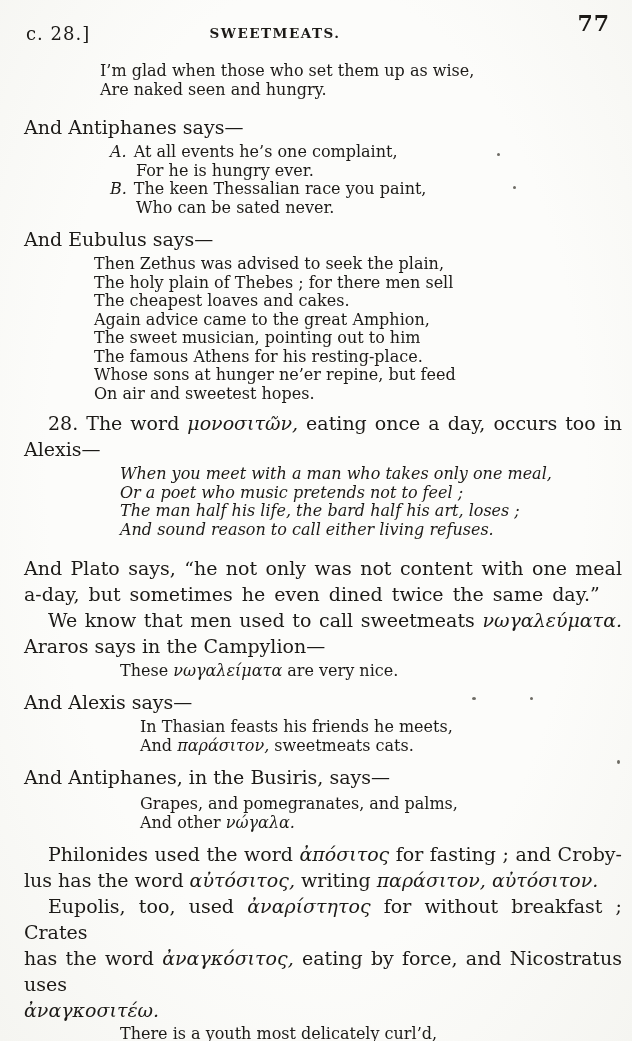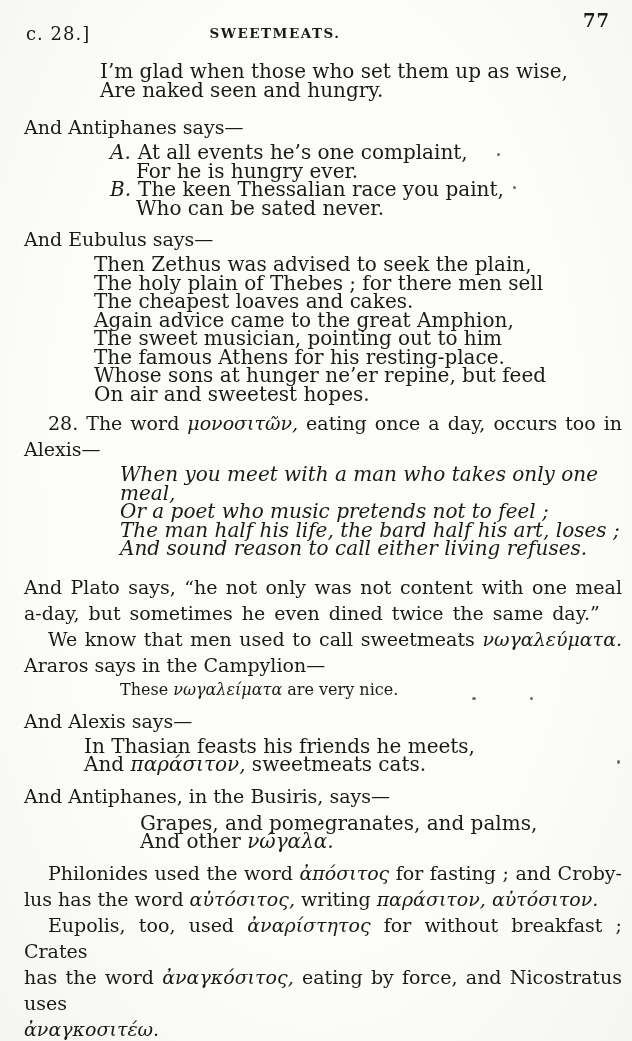--- a/index.html
+++ b/index.html
@@ -16,47 +16,47 @@
     overflow: hidden;
     color: #1c1a17;
     background: radial-gradient(ellipse at 50% 45%, #fcfcfa 60%, #f5f5f1 100%);
   }
   
   .pagehead { position: relative; height: 44px; }
   .chap { position: absolute; left: 2px; top: 13px; font-size: 18px; letter-spacing: 1px; }
   .rtitle { position: absolute; left: 0; right: 0; top: 15px; text-align: center;
             transform: translateX(-48px); font-size: 13.5px; font-weight: bold;
             letter-spacing: 1.5px; }
-  .pnum { position: absolute; right: 12px; top: 0; font-size: 18px; font-weight: bold;
+  .pnum { position: absolute; right: 12px; top: 0; font-size: 22px; font-weight: bold;
           letter-spacing: 1px; }
   
   .lead, .para { font-size: 19px; line-height: 26px; }
   .pl { }
   .j { text-align: justify; text-align-last: justify; }
   .ind { text-indent: 24px; }
   .sp2 { word-spacing: 3px; }
   
-  .verse { font-size: 20px; line-height: 18.5px; }
+  .verse { font-size: 16px; line-height: 18.5px; }
   .verse.small { font-size: 16px; line-height: 18px; }
   .g { font-style: italic; }
   .i { }
   .lbl { font-style: italic; margin-right: 7px; }
   .cont { margin-left: 26px; }
   
   .v-intro   { margin: 8px 0 0 76px; }
   .lead-anti { margin-top: 15px; }
   .v-anti    { margin: 3px 0 0 86px; }
   .lead-eub  { margin-top: 9px; }
   .v-eub     { margin: 3px 0 0 70px; }
   .p-28      { margin-top: 7px; }
   .v-alexis  { margin: 3px 0 16px 96px; font-style: italic; }
   .p-plato   { margin-top: 5px; }
   .v-araros  { margin: 3px 0 0 96px; }
   .lead-alexis2 { margin-top: 9px; }
-  .v-thasian { margin: 3px 0 0 60px; }
+  .v-thasian { margin: 3px 0 0 116px; }
   .lead-busiris { margin-top: 9px; }
   .v-grapes  { margin: 5px 0 0 116px; }
   .p-phil    { margin-top: 9px; }
   .v-youth   { margin: 2px 0 0 96px; }
   
   .speck { position: absolute; background: #6d6b64; border-radius: 50%; }
   .sk1 { left: 497px; top: 153px; width: 3px; height: 3px; }
   .sk2 { left: 513px; top: 186px; width: 3px; height: 3px; }
   .sk3 { left: 472px; top: 697px; width: 4px; height: 3px; }
   .sk4 { left: 530px; top: 697px; width: 3px; height: 3px; }

